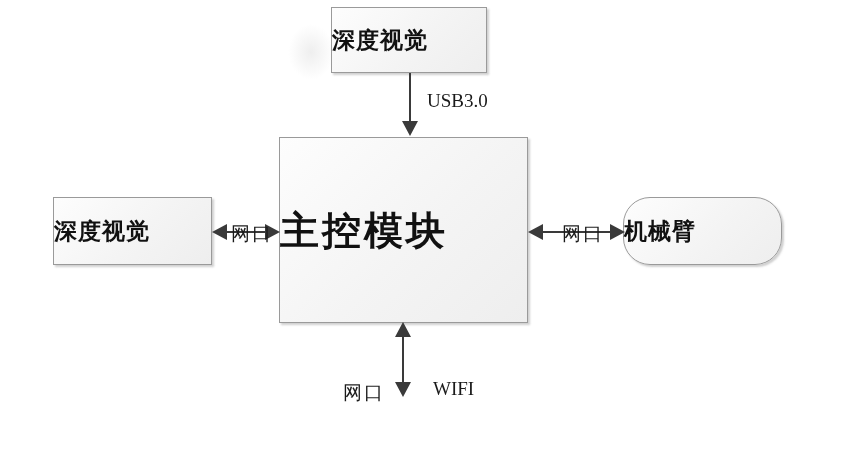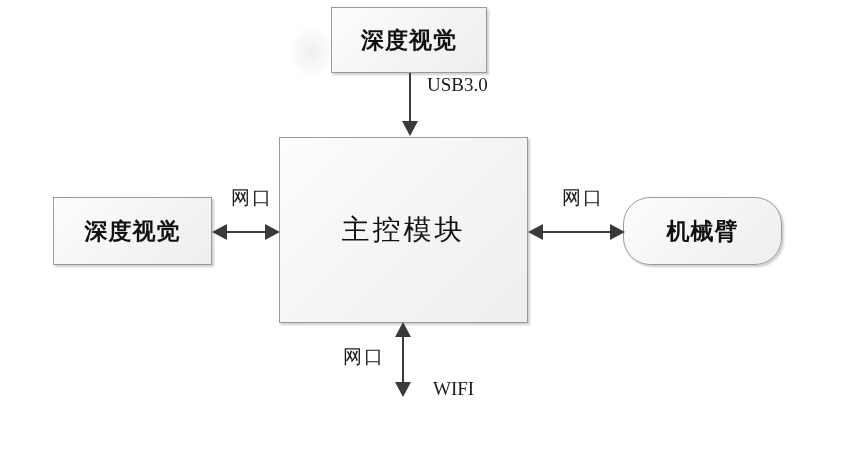--- a/index.html
+++ b/index.html
@@ -20,36 +20,36 @@
 
   
   .node {
     position: absolute;
     box-sizing: border-box;
     border: 1px solid #9a9a9a;
     background: linear-gradient(135deg, #fdfdfd 0%, #f4f4f4 55%, #eeeeee 100%);
     box-shadow: 2px 2px 2px rgba(120,120,120,0.35);
     display: flex;
     align-items: center;
-    justify-content: center;
+    justify-content: flex-start;
     color: #111111;
     white-space: nowrap;
   }
   .node-label {
     display: block;
     line-height: 1;
   }
   .node.leaf .node-label {
     font-weight: bold;
     font-size: 23px;
     letter-spacing: 1px;
   }
   .node.hub .node-label {
-    font-weight: normal;
-    font-size: 28px;
+    font-weight: bold;
+    font-size: 39px;
     letter-spacing: 3px;
   }
 
   #node-depth-vision { left: 331px; top: 7px;   width: 156px; height: 66px; }
   #node-main-control { left: 279px; top: 137px; width: 249px; height: 186px; }
   #node-chassis      { left: 53px;  top: 197px; width: 159px; height: 68px; }
   #node-arm          { left: 623px; top: 197px; width: 159px; height: 68px; border-radius: 27px; }
   #node-user         { left: 324px; top: 396px; width: 156px; height: 65px; }
 
   
@@ -88,21 +88,21 @@
   }
 
   
   .edge-label {
     position: absolute;
     font-size: 19px;
     color: #1a1a1a;
     white-space: nowrap;
     line-height: 1;
   }
-  .edge-label.cjk { letter-spacing: 2px; }
+  .edge-label.cjk { letter-spacing: 2px; margin-top: 36px; }
 
   
   .artifact {
     position: absolute;
     background: radial-gradient(ellipse at center, rgba(200,200,200,0.30) 0%, rgba(255,255,255,0) 70%);
     pointer-events: none;
   }
 </style>
 </head>
 <body>
@@ -123,21 +123,21 @@
     <span class="node-label">深度视觉</span>
   </div>
 
   <div class="node leaf" id="node-arm">
     <span class="node-label">机械臂</span>
   </div>
 
 
   <div class="line v" style="left:409px; top:73px; height:50px;"></div>
   <div class="arrow down" style="left:402px; top:121px;"></div>
-  <div class="edge-label" style="left:427px; top:75px;">USB3.0</div>
+  <div class="edge-label" style="left:427px; top:91px;">USB3.0</div>
 
   <div class="line h" style="left:222px; top:231px; width:48px;"></div>
   <div class="arrow left" style="left:212px; top:224px;"></div>
   <div class="arrow right" style="left:265px; top:224px;"></div>
   <div class="edge-label cjk" style="left:231px; top:188px;">网口</div>
 
   <div class="line h" style="left:539px; top:231px; width:76px;"></div>
   <div class="arrow left" style="left:528px; top:224px;"></div>
   <div class="arrow right" style="left:610px; top:224px;"></div>
   <div class="edge-label cjk" style="left:562px; top:188px;">网口</div>

